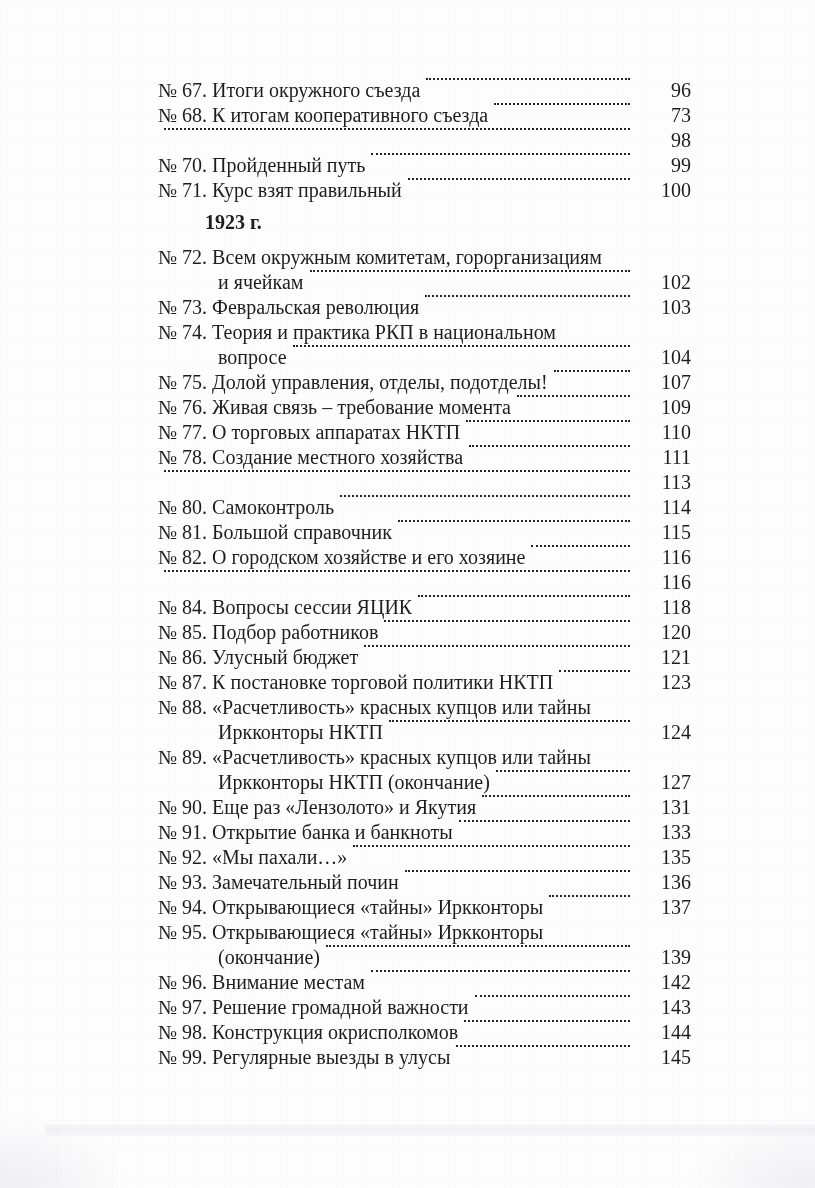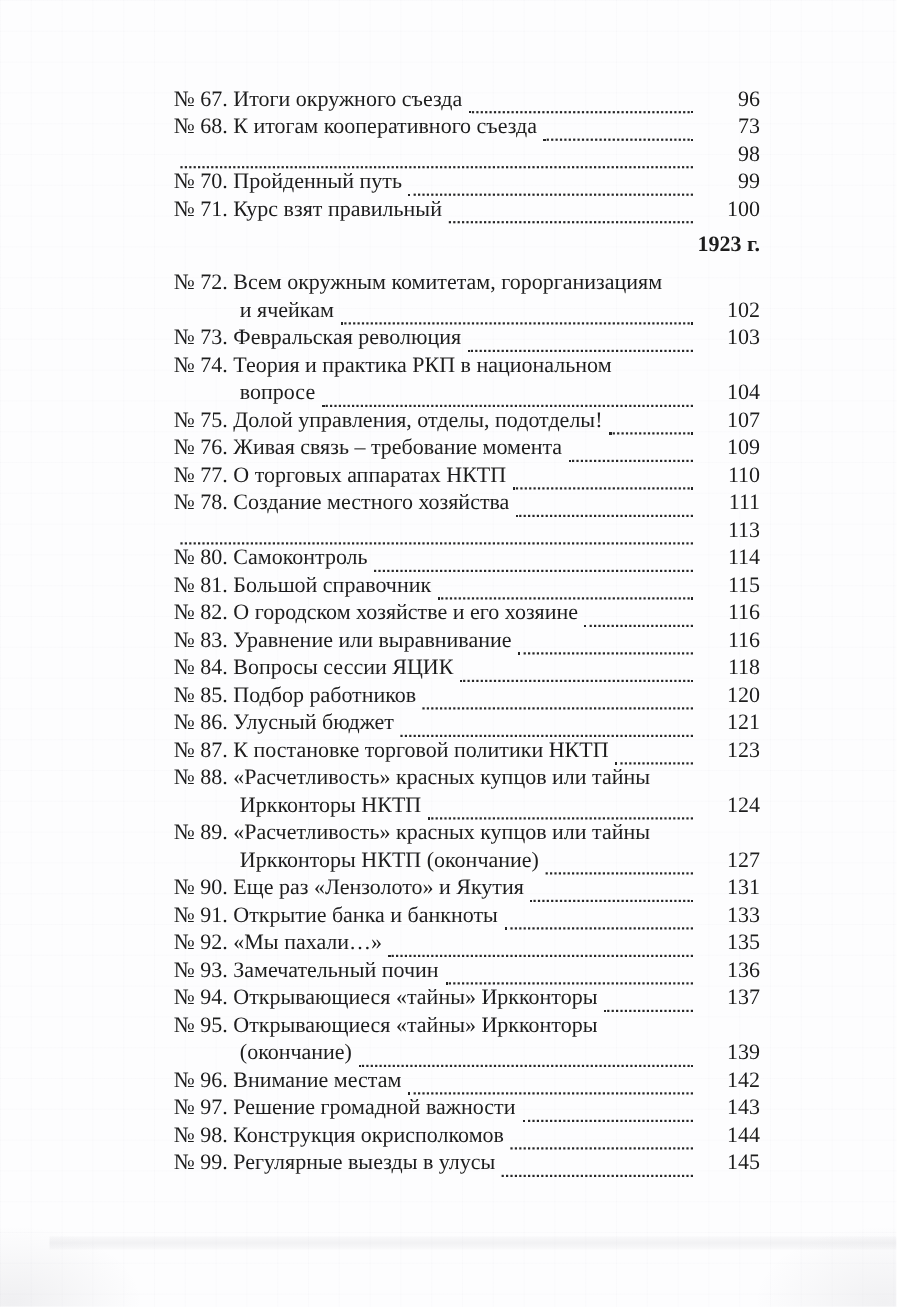--- a/index.html
+++ b/index.html
@@ -17,40 +17,39 @@
       linear-gradient(90deg, rgba(60,60,110,0.015) 1px, transparent 1px);
     background-size: 28px 28px;
     color: #1d1d1d;
     overflow: hidden;
   }
   .toc {
     position: absolute;
     left: 158px; top: 78px; width: 533px;
     font-size: 20px; line-height: 25px;
   }
-  .row { display: flex; align-items: flex-end; }
+  .row { display: flex; align-items: flex-start; }
   .row .label { white-space: nowrap; }
   .row.cont { padding-left: 60px; }
   .leader {
     flex: 1 1 auto;
     min-width: 12px;
     border-bottom: 2px dotted #262626;
     margin: 0 3px 0 6px;
   }
   .pagenum {
     width: 44px; min-width: 44px;
     margin-left: 14px;
     text-align: right;
   }
   .year-heading {
     font-weight: bold;
     padding-left: 47px;
     margin-top: 7px;
     margin-bottom: 10px;
-    text-align: right;
   }
   
   .scan-band {
     position: absolute; left: 45px; right: 0; top: 1124px; height: 12px;
     background: linear-gradient(180deg,
       rgba(140,140,150,0.04),
       rgba(140,140,150,0.10) 50%,
       rgba(140,140,150,0.03));
   }
   .smudge-bl {
@@ -146,21 +145,20 @@
         <span class="label">№ 81. Большой справочник</span>
         <span class="leader"></span>
         <span class="pagenum">115</span>
       </div>
       <div class="row">
         <span class="label">№ 82. О городском хозяйстве и его хозяине</span>
         <span class="leader"></span>
         <span class="pagenum">116</span>
       </div>
       <div class="row">
-        <span class="label">№ 83. Уравнение или выравнивание</span>
         <span class="leader"></span>
         <span class="pagenum">116</span>
       </div>
       <div class="row">
         <span class="label">№ 84. Вопросы сессии ЯЦИК</span>
         <span class="leader"></span>
         <span class="pagenum">118</span>
       </div>
       <div class="row">
         <span class="label">№ 85. Подбор работников</span>

